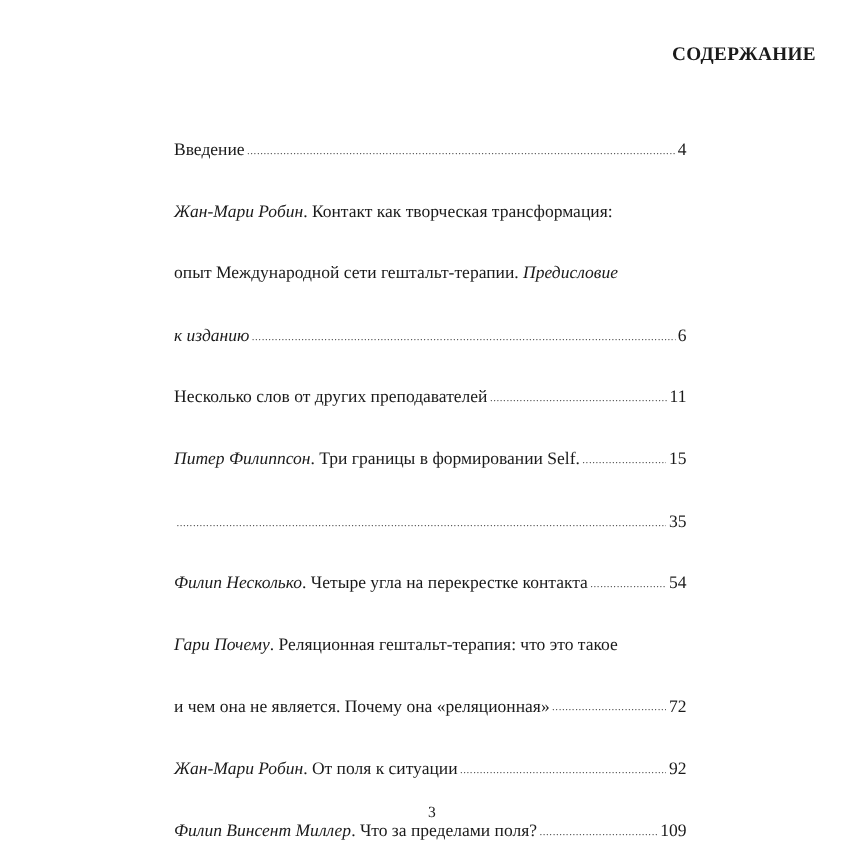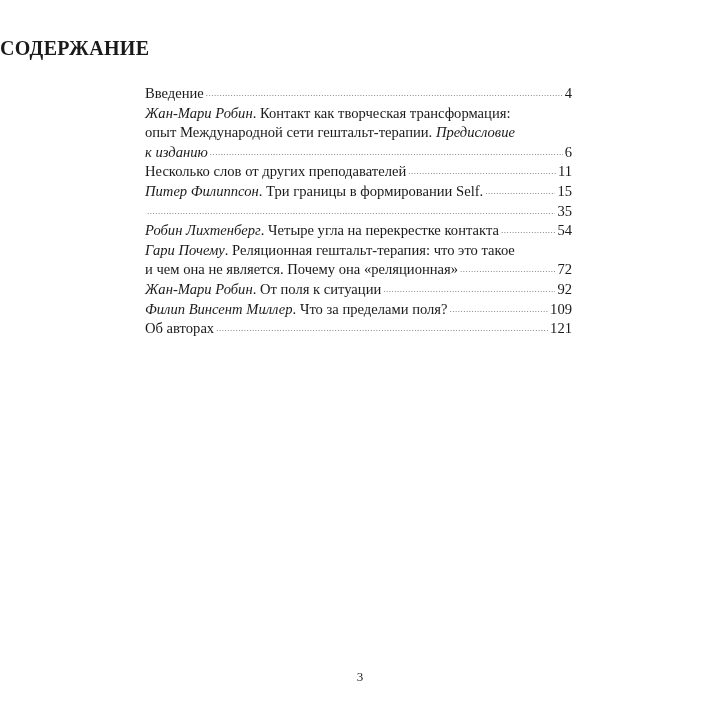--- a/index.html
+++ b/index.html
@@ -1,21 +1,21 @@
 <!DOCTYPE html>
 <html><head>
 <meta charset="utf-8">
 <style>
   html, body { margin: 0; padding: 0; background: #ffffff; }
   body { width: 720px; height: 720px; position: relative; overflow: hidden;
          font-family: "Liberation Serif", "DejaVu Serif", serif; color: #1a1a1a; }
-  .title { position: absolute; top: 37px; left: 0; width: 668px; text-align: left;
-           font-weight: bold; font-size: 20px; letter-spacing: 0.3px; }
+  .title { position: absolute; top: 37px; left: 12px; width: 668px; text-align: right;
+           font-weight: bold; font-size: 16px; letter-spacing: 0.3px; }
   .toc { position: absolute; top: 84px; left: 145px; width: 427px; font-size: 14.6px; line-height: 19.6px; }
-  .line { display: flex; align-items: center; white-space: nowrap; }
+  .line { display: flex; align-items: center; white-space: nowrap; margin-top: 32px; }
   .line .txt { flex: 0 0 auto; }
   .line .leader { flex: 1 1 auto; overflow: hidden; margin: 0 2px; color: #555; font-size: 9px; letter-spacing: 0.5px; }
   .line .leader::before { content: "........................................................................................................................................................................................................................................................"; }
   .line .pg { flex: 0 0 auto; text-align: right; }
   i { font-style: italic; }
   .pagenum { position: absolute; top: 669px; left: 0; width: 720px; text-align: center; font-size: 13px; }
 </style>
 </head>
 <body>
 
@@ -52,21 +52,21 @@
     <span class="leader"></span>
     <span class="pg">15</span>
   </div>
 
   <div class="line">
     <span class="leader"></span>
     <span class="pg">35</span>
   </div>
 
   <div class="line">
-    <span class="txt"><i>Робин Лихтенберг</i><span>. Четыре угла на перекрестке контакта</span></span>
+    <span class="txt"><i>Филип Несколько</i><span>. Четыре угла на перекрестке контакта</span></span>
     <span class="leader"></span>
     <span class="pg">54</span>
   </div>
 
   <div class="line">
     <span class="txt"><i>Гари Почему</i><span>. Реляционная гештальт-терапия: что это такое</span></span>
   </div>
   <div class="line">
     <span class="txt">и чем она не является. Почему она «реляционная»</span>
     <span class="leader"></span>

